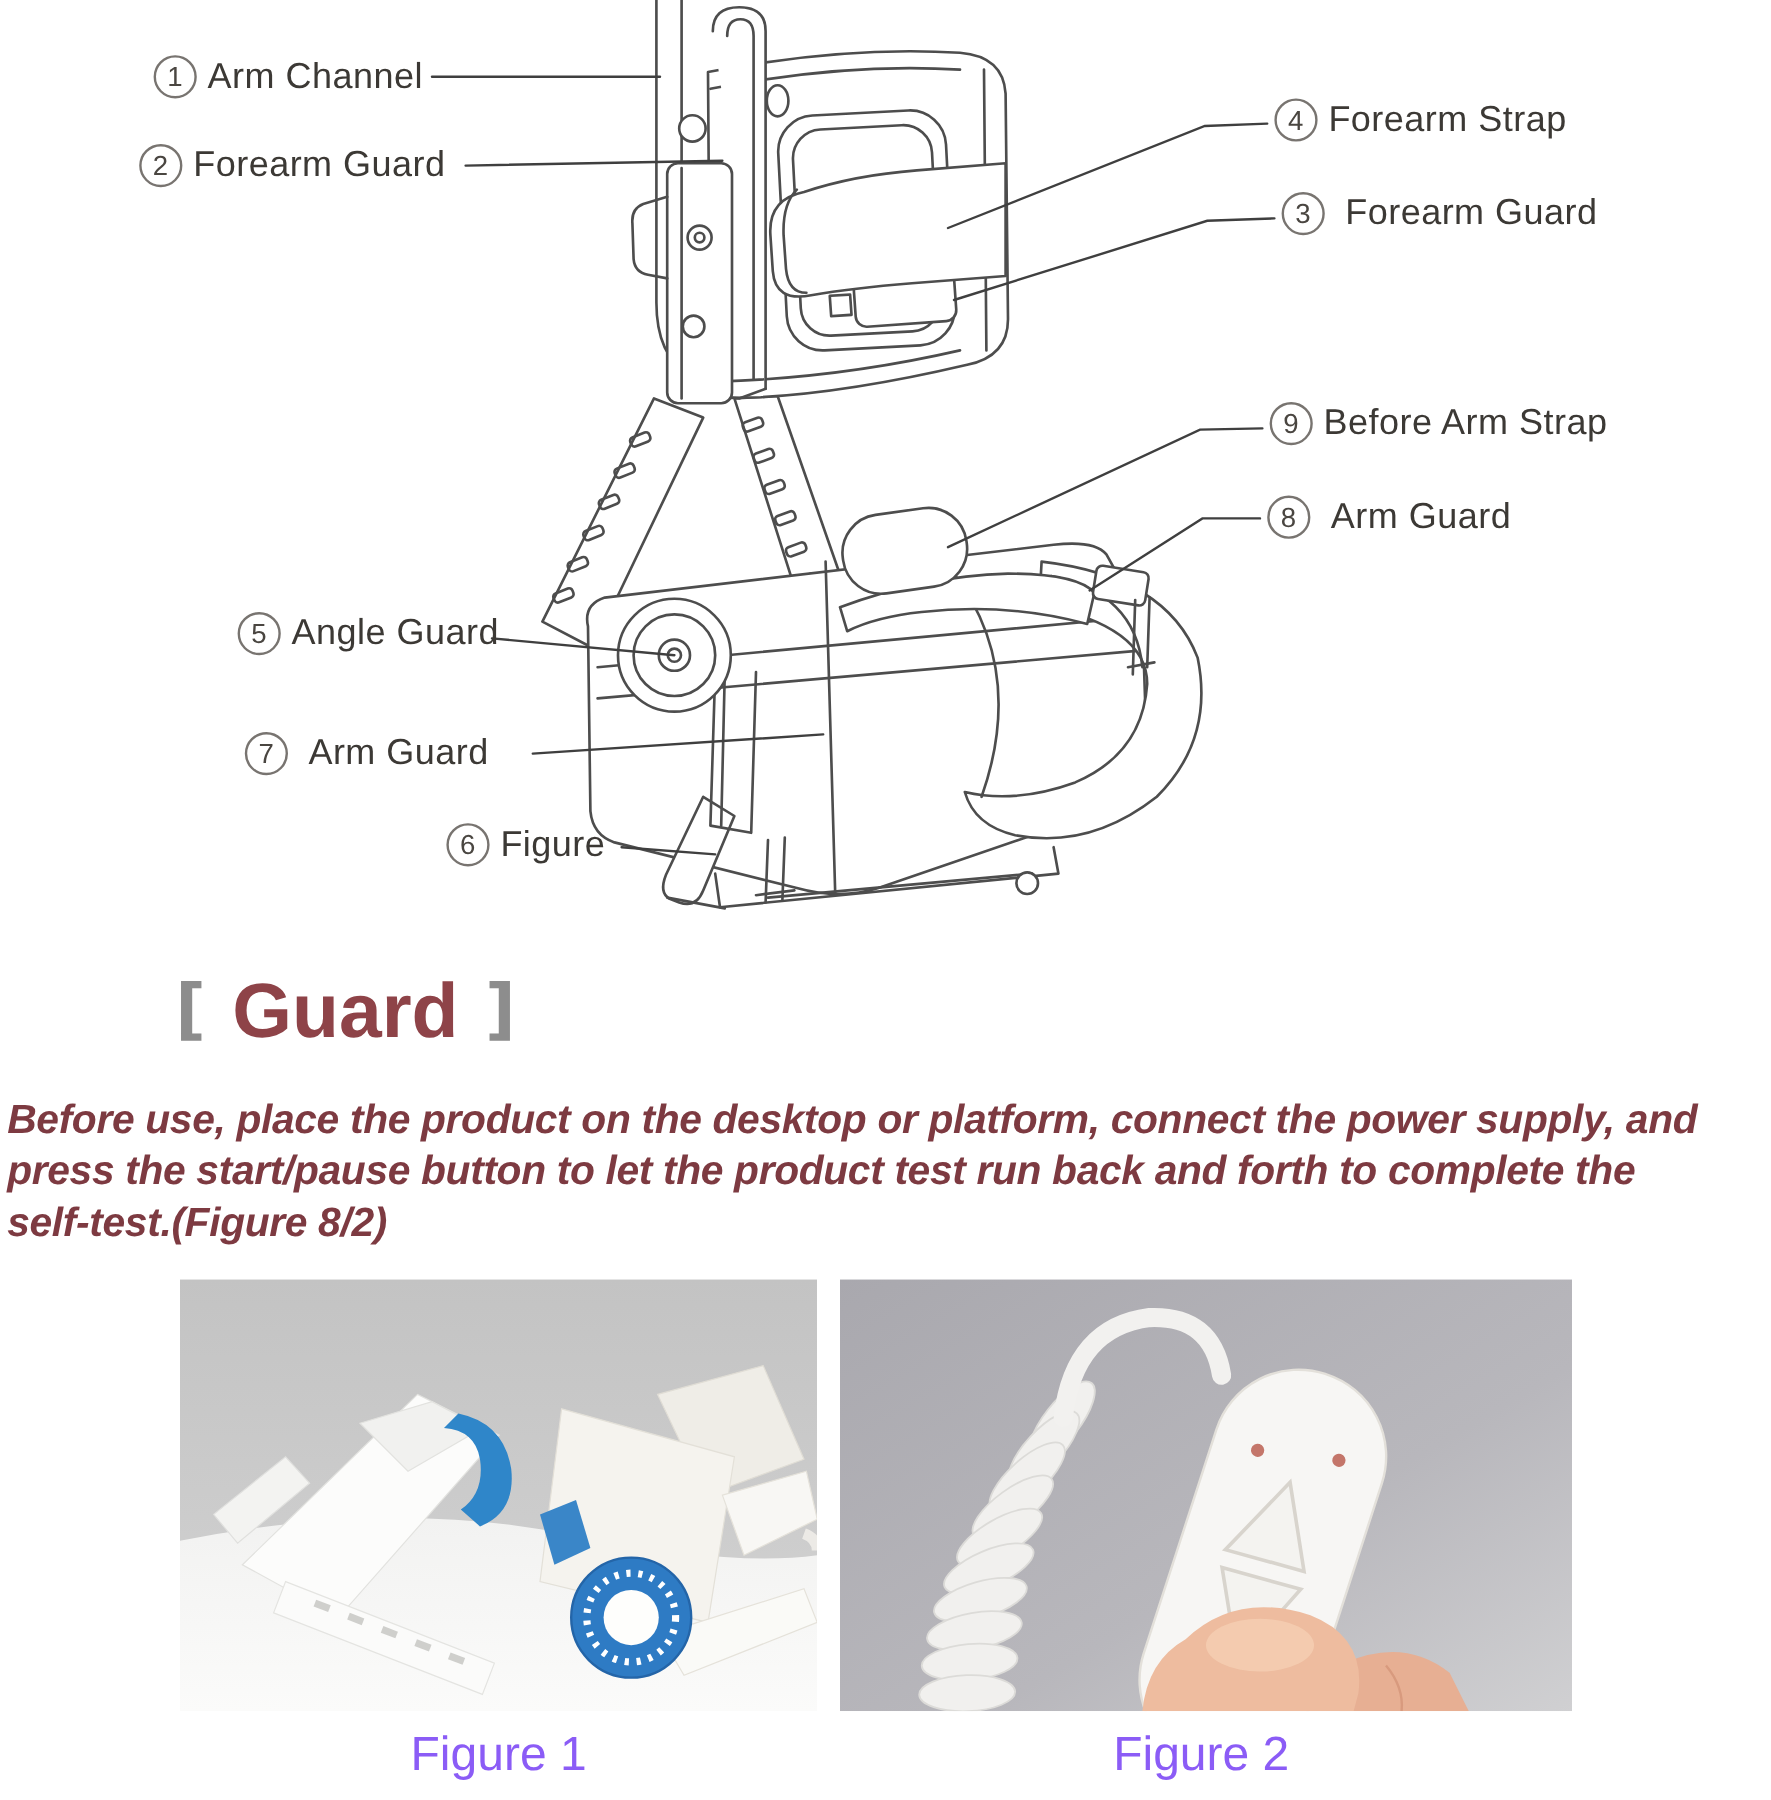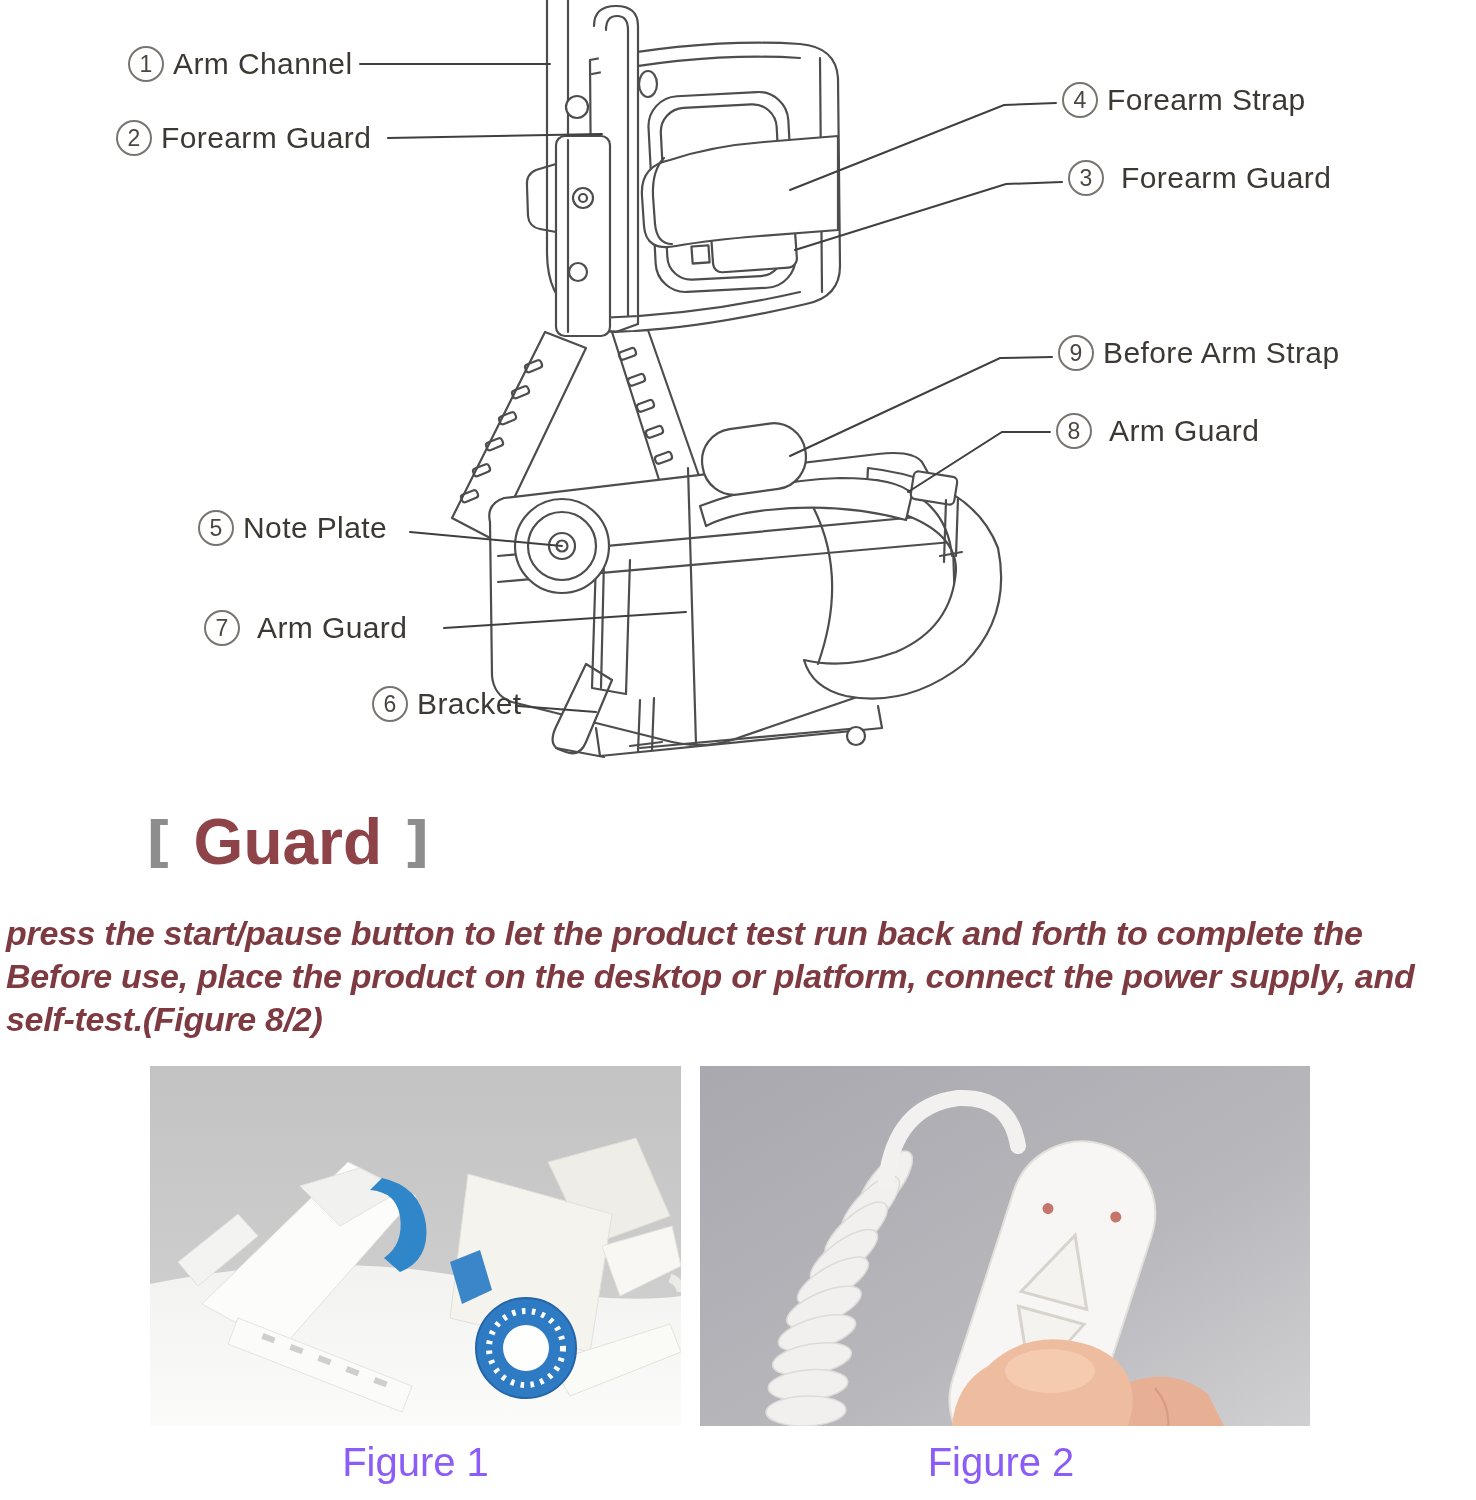--- a/index.html
+++ b/index.html
@@ -152,40 +152,40 @@
     <div class="lbl" style="left:1058px;top:335px">
       <span class="circ">9</span>
       <span>Before Arm Strap</span>
     </div>
     <div class="lbl wgap" style="left:1056px;top:413px">
       <span class="circ">8</span>
       <span>Arm Guard</span>
     </div>
     <div class="lbl" style="left:198px;top:510px">
       <span class="circ">5</span>
-      <span>Note Plate</span>
+      <span>Angle Guard</span>
     </div>
     <div class="lbl wgap" style="left:204px;top:610px">
       <span class="circ">7</span>
       <span>Arm Guard</span>
     </div>
     <div class="lbl" style="left:372px;top:686px">
       <span class="circ">6</span>
-      <span>Bracket</span>
+      <span>Figure</span>
     </div>
   </div>
 
   <div class="note-heading">
     <span class="brk">[</span>
     <span class="note-word">Guard</span>
     <span class="brk">]</span>
   </div>
   <div class="note-body">
+    <div>Before use, place the product on the desktop or platform, connect the power supply, and</div>
     <div>press the start/pause button to let the product test run back and forth to complete the</div>
-    <div>Before use, place the product on the desktop or platform, connect the power supply, and</div>
     <div>self-test.(Figure 8/2)</div>
   </div>
 
   <div class="photo photo1">
     <svg width="531" height="360" viewBox="0 0 531 360">
       <defs>
         <linearGradient id="p1bg" x1="0" y1="0" x2="0" y2="1">
           <stop offset="0" stop-color="#c3c3c3"></stop>
             <stop offset=".55" stop-color="#cccccc"></stop>
             <stop offset="1" stop-color="#d6d6d5"></stop>

